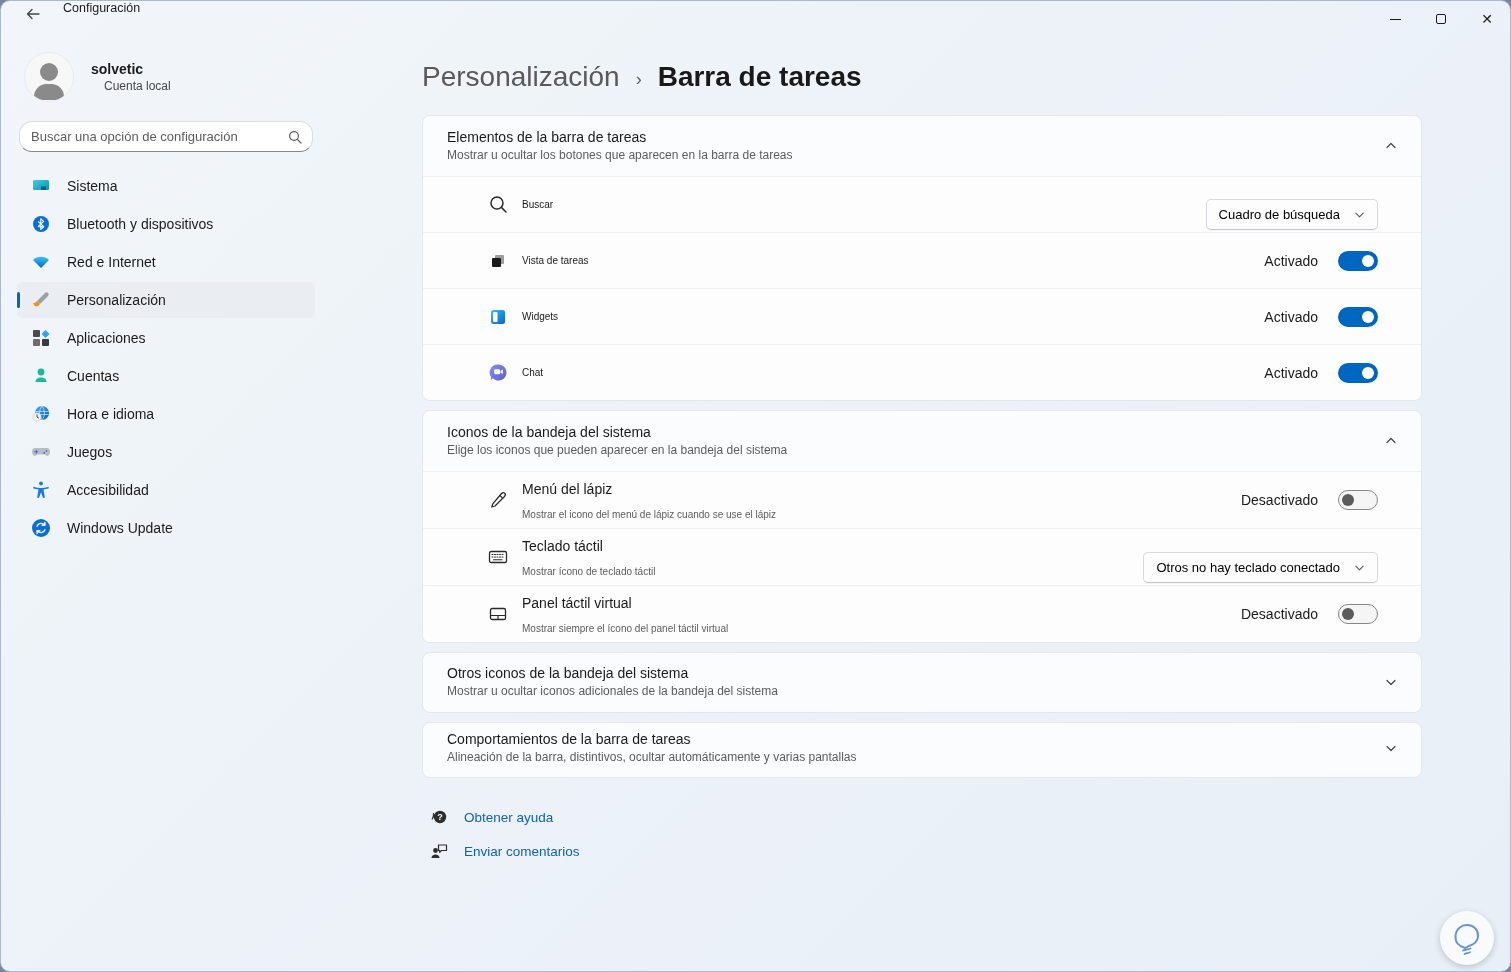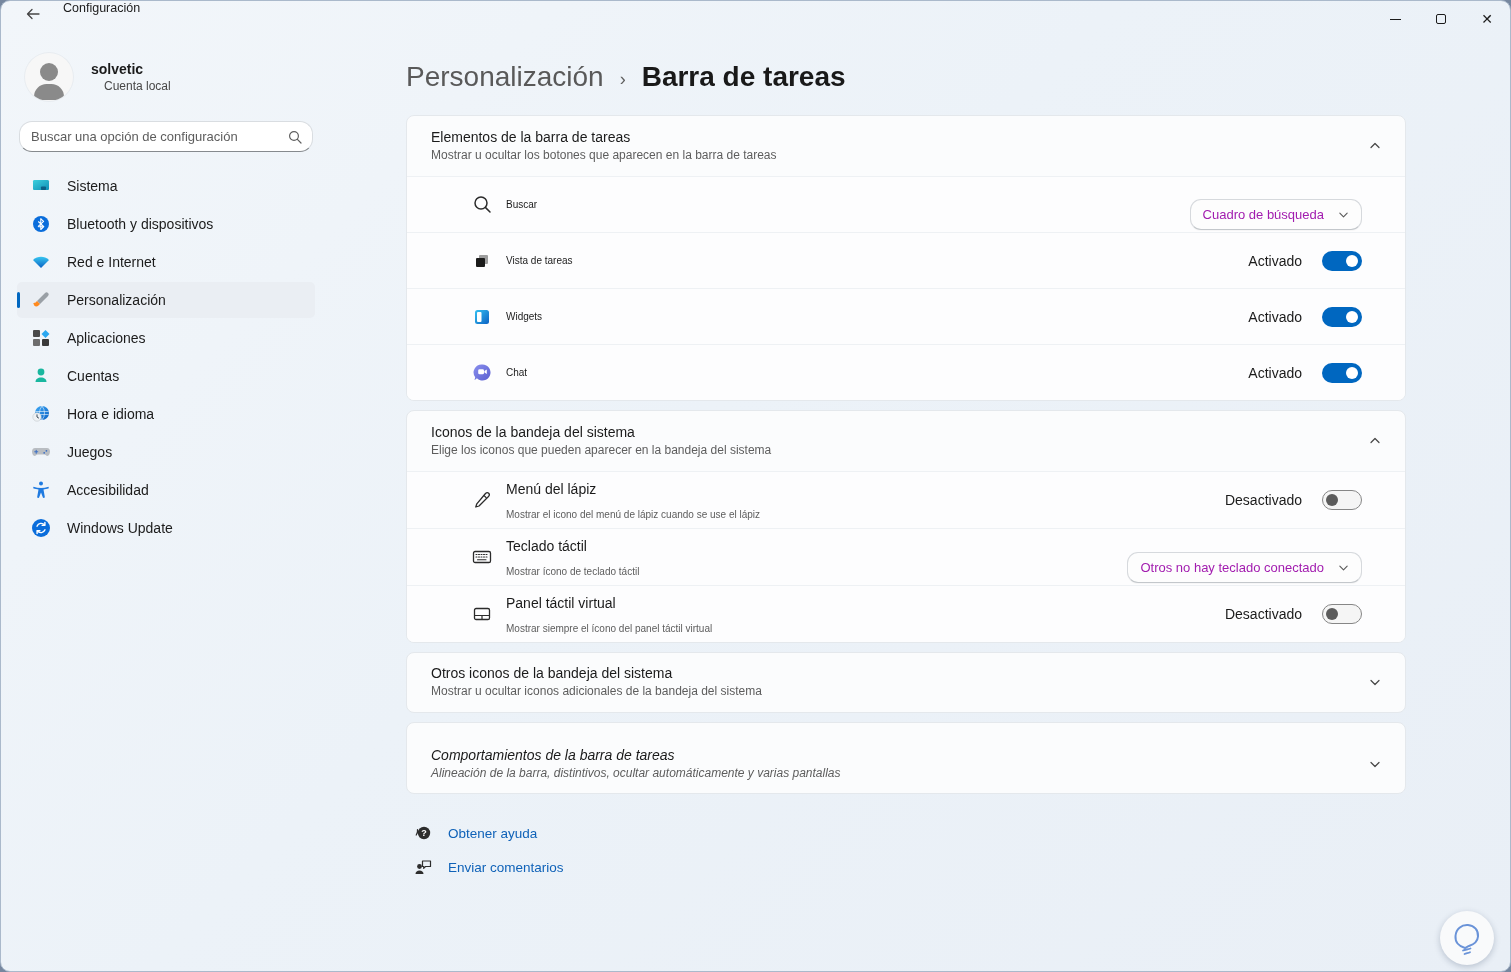--- a/index.html
+++ b/index.html
@@ -17,21 +17,21 @@
   .back-btn { width:32px; height:26px; display:flex; align-items:center; justify-content:center;
               border-radius:4px; color:#454545; font-size:16px; cursor:default; }
   .titlebar-title { margin-left:14px; font-size:12.5px; color:#1b1b1b; }
   .win-controls { margin-left:auto; display:flex; align-self:flex-start; }
   .win-btn { width:46px; height:36px; display:flex; align-items:center; justify-content:center; color:#1b1b1b; }
   .glyph-min { width:11px; height:1px; background:#1b1b1b; display:inline-block; }
   .glyph-max { width:10px; height:10px; border:1.2px solid #1b1b1b; border-radius:2px; display:inline-block; }
   .glyph-close { font-size:14px; line-height:1; }
 
   
-  .app { display:flex; }
+  .app { display:flex;gap:16px; }
   .sidebar { width:298px; margin-left:16px; flex-shrink:0; }
   .main { width:1000px; margin-left:91px; padding-top:22px; }
 
   
   .account { display:flex; align-items:center; padding:14px 8px 18px 8px; }
   .avatar { width:48px; height:48px; border-radius:50%; background:#f7f7f7; position:relative; overflow:hidden;
             box-shadow:0 0 0 1px rgba(0,0,0,0.04); }
   .avatar .head { position:absolute; left:15px; top:10px; width:18px; height:18px; border-radius:50%; background:#8a8a8a; }
   .avatar .body { position:absolute; left:9px; top:31px; width:30px; height:16px; border-radius:15px 15px 4px 4px; background:#8a8a8a; }
   .account-text { margin-left:18px; }
@@ -82,22 +82,22 @@
 
   
   .toggle { width:40px; height:20px; border-radius:10px; position:relative; flex-shrink:0; }
   .toggle.on { background:var(--accent); }
   .toggle.on .knob { position:absolute; right:4px; top:4px; width:12px; height:12px; border-radius:50%; background:#ffffff; }
   .toggle.off { background:#f5f5f5; border:1px solid #868686; }
   .toggle.off .knob { position:absolute; left:3px; top:3px; width:12px; height:12px; border-radius:50%; background:#5c5c5c; }
 
   
   .dropdown { display:flex; align-items:center; gap:14px; background:#fdfdfd; border:1px solid #d6d9dd;
-              border-bottom-color:#c3c7cb; border-radius:11px; padding:7px 12px 7px 12px;
-              font-size:13px; color:#a21caf; box-shadow:0 1px 1px rgba(0,0,0,0.03);margin-top:20px; }
+              border-bottom-color:#c3c7cb; border-radius:5px; padding:7px 12px 7px 12px;
+              font-size:13px; color:#000000; box-shadow:0 1px 1px rgba(0,0,0,0.03);margin-top:20px; }
   .dropdown .dd-chevron { display:flex; color:#5a5a5a; }
 
   
   .footer-links { margin-top:30px; padding-left:6px; }
   .footer-link { display:flex; align-items:center; margin-bottom:15px; }
   .footer-link .f-ico { width:22px; display:flex; justify-content:center; color:#2d2d2d; }
   .footer-link a { margin-left:14px; font-size:13.5px; color:#0f62b8; text-decoration:none; }
 
   
   .bulb-btn { position:absolute; right:16px; bottom:6px; width:54px; height:54px; border-radius:50%;
@@ -460,21 +460,21 @@
           </div>
           <span class="card-chevron">
             <svg width="12" height="12" viewBox="0 0 12 12">
                 <path d="M2 4.5L6 8.5L10 4.5" stroke="#454545" stroke-width="1.2" fill="none" stroke-linecap="round" stroke-linejoin="round"></path>
               </svg>
           </span>
         </div>
       </div>
 
       <div class="card">
-        <div class="card-header" style="padding-top:24px;padding-bottom:13px;font-style:italic;">
+        <div class="card-header" style="padding-top:8px;padding-bottom:13px;">
           <div class="card-header-text">
             <div class="card-title">Comportamientos de la barra de tareas</div>
             <div class="card-subtitle">Alineación de la barra, distintivos, ocultar automáticamente y varias pantallas</div>
           </div>
           <span class="card-chevron">
             <svg width="12" height="12" viewBox="0 0 12 12">
                 <path d="M2 4.5L6 8.5L10 4.5" stroke="#454545" stroke-width="1.2" fill="none" stroke-linecap="round" stroke-linejoin="round"></path>
               </svg>
           </span>
         </div>

